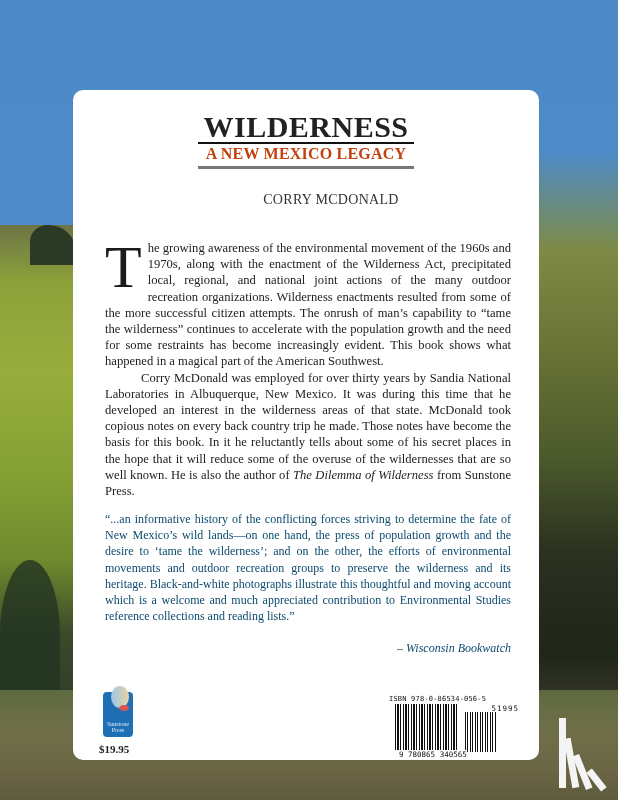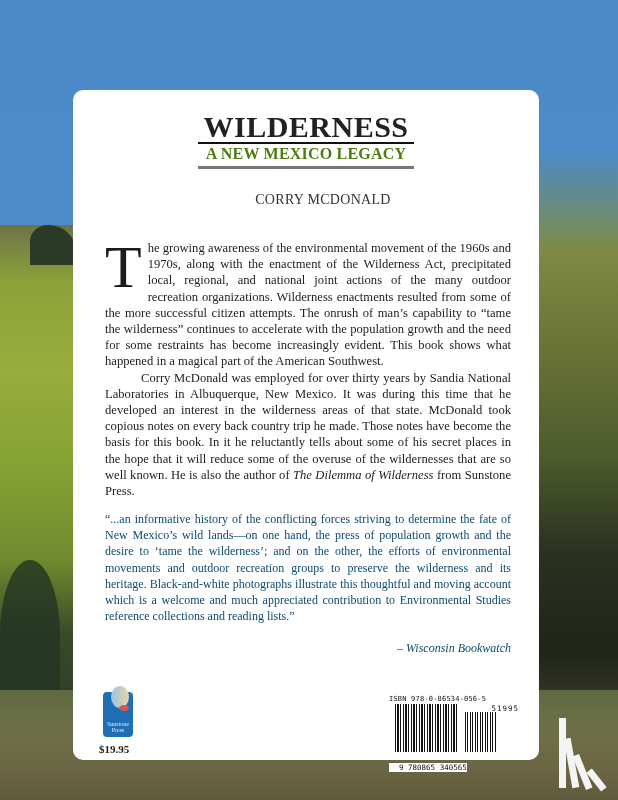--- a/index.html
+++ b/index.html
@@ -28,25 +28,25 @@
       border-radius: 10px;
     }
     .title {
       position: absolute; left: 0; top: 22px; width: 466px; text-align: center;
       font-size: 30px; font-weight: bold; letter-spacing: 0.5px; color: #222;
       line-height: 30px;
     }
     .rule-black { position: absolute; left: 125px; top: 52px; width: 216px; height: 2px; background: #111; }
     .subtitle {
       position: absolute; left: 0; top: 55px; width: 466px; text-align: center;
-      font-size: 16px; font-weight: bold; color: #4d7c0f; letter-spacing: 0.2px;
+      font-size: 16px; font-weight: bold; color: #c2410c; letter-spacing: 0.2px;
     }
     .rule-gray { position: absolute; left: 125px; top: 76px; width: 216px; height: 3px; background: #777; }
     .author {
-      position: absolute; left: 4px; top: 102px; width: 466px; text-align: center;
+      position: absolute; left: 12px; top: 102px; width: 466px; text-align: center;
       font-size: 14px; color: #333; letter-spacing: 0.3px; padding-left: 13px;
     }
     .body {
       position: absolute; left: 32px; top: 150px; width: 406px;
       font-size: 12.6px; line-height: 16.2px; color: #222; text-align: justify;
     }
     .body p { margin: 0; }
     .dropcap {
       float: left; font-size: 60px; line-height: 44px; margin: 5px 6px 0 0;
       font-weight: normal; color: #1b1b1b;
@@ -72,21 +72,21 @@
 
     .barcode-area { position: absolute; left: 316px; top: 605px; width: 132px; height: 62px; }
     .isbn { position: absolute; left: 0; top: 0; font-family: "DejaVu Sans Mono", monospace;
       font-size: 7px; color: #111; letter-spacing: 0.2px; white-space: nowrap; }
     .price-code { position: absolute; right: 2px; top: 9px; font-family: "DejaVu Sans Mono", monospace;
       font-size: 7.5px; color: #111; letter-spacing: 1px; }
     .bars-main { position: absolute; left: 6px; top: 9px; width: 63px; height: 48px;
       background: repeating-linear-gradient(90deg, #111 0 1px, #fff 1px 2px, #111 2px 4px, #fff 4px 5px, #111 5px 6px, #fff 6px 8px); }
     .bars-addon { position: absolute; left: 76px; top: 17px; width: 31px; height: 40px;
       background: repeating-linear-gradient(90deg, #111 0 1px, #fff 1px 2px, #111 2px 3px, #fff 3px 5px); }
-    .barcode-num { position: absolute; left: 0; top: 68px; font-family: "DejaVu Sans Mono", monospace;
+    .barcode-num { position: absolute; left: 0; top: 55px; font-family: "DejaVu Sans Mono", monospace;
       font-size: 7.5px; color: #111; background: #fff; white-space: nowrap; padding-left: 10px; }
 
     .watermark { position: absolute; left: 555px; top: 718px; width: 60px; height: 75px; }
     .wm-bar { position: absolute; background: #f4f4f4; width: 7px; }
   </style>
 </head>
 <body>
 
 <div class="bg">
   <div class="sky"></div>

